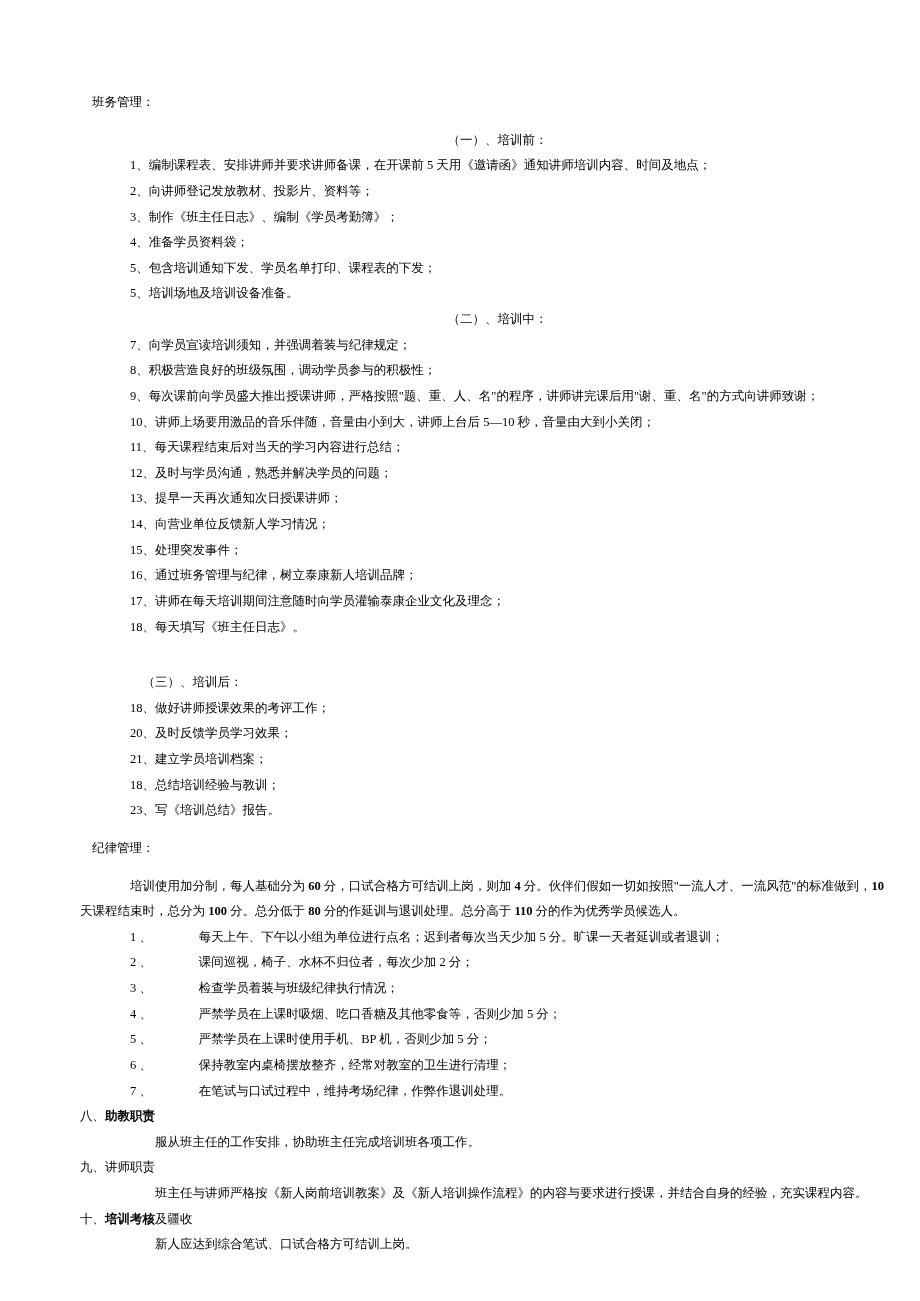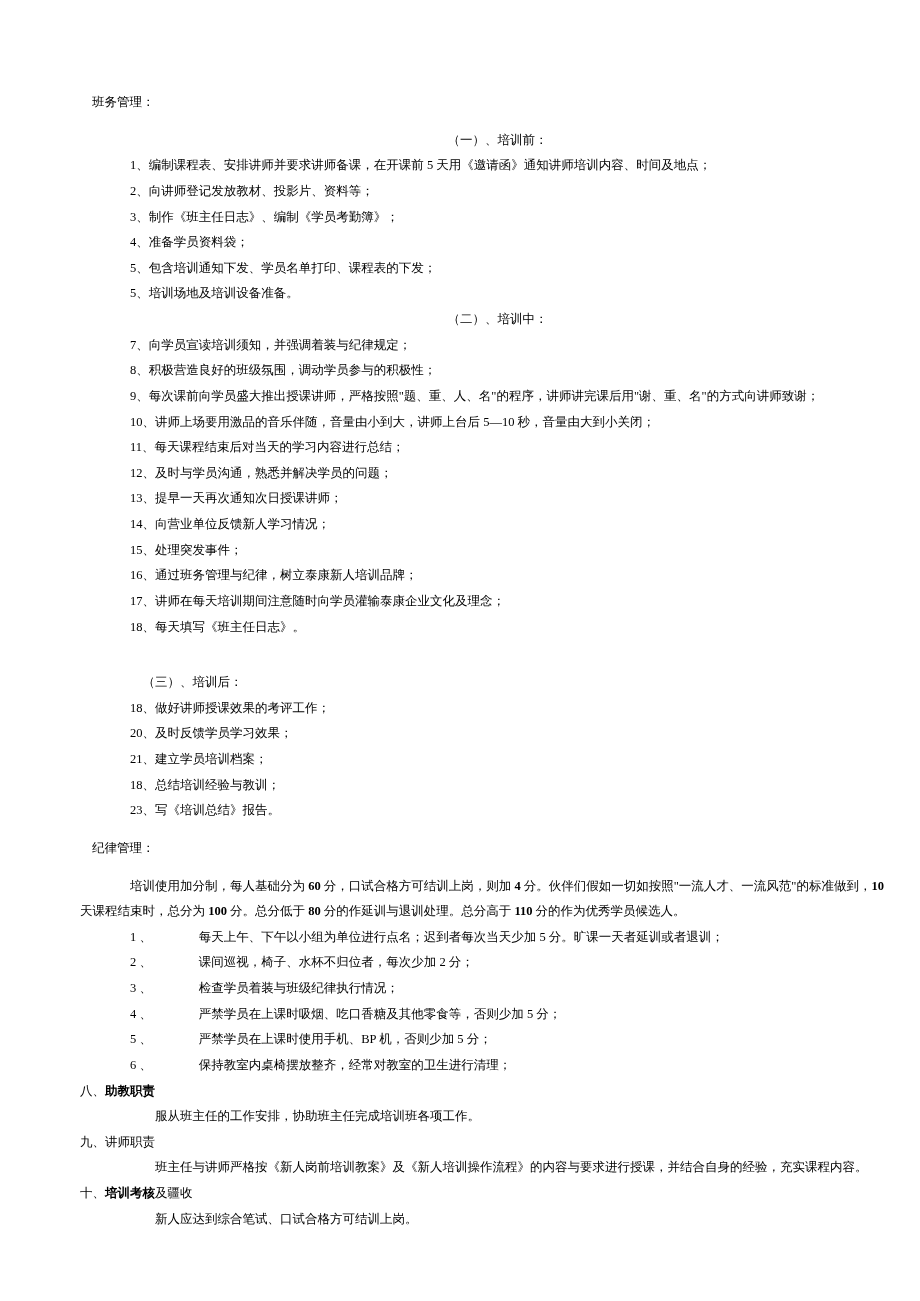--- a/index.html
+++ b/index.html
@@ -92,20 +92,21 @@
     <span>天课程结束时，总分为 </span><span class="bold">100</span><span> 分。总分低于 </span><span class="bold">80</span><span> 分的作延训与退训处理。总分高于 </span><span class="bold">110</span><span> 分的作为优秀学员候选人。</span>
   </div>
 
   <div class="num-list">
     <div class="row"><span class="idx">1 、</span><span>每天上午、下午以小组为单位进行点名；迟到者每次当天少加 5 分。旷课一天者延训或者退训；</span></div>
     <div class="row"><span class="idx">2 、</span><span>课间巡视，椅子、水杯不归位者，每次少加 2 分；</span></div>
     <div class="row"><span class="idx">3 、</span><span>检查学员着装与班级纪律执行情况；</span></div>
     <div class="row"><span class="idx">4 、</span><span>严禁学员在上课时吸烟、吃口香糖及其他零食等，否则少加 5 分；</span></div>
     <div class="row"><span class="idx">5 、</span><span>严禁学员在上课时使用手机、BP 机，否则少加 5 分；</span></div>
     <div class="row"><span class="idx">6 、</span><span>保持教室内桌椅摆放整齐，经常对教室的卫生进行清理；</span></div>
+    <div class="row"><span class="idx">7 、</span><span>在笔试与口试过程中，维持考场纪律，作弊作退训处理。</span></div>
   </div>
 
   <div class="roman-h">
     <span>八、</span><span class="bold">助教职责</span>
   </div>
   <div class="indented-line">服从班主任的工作安排，协助班主任完成培训班各项工作。</div>
 
   <div class="roman-h">九、讲师职责</div>
   <div class="indented-line">班主任与讲师严格按《新人岗前培训教案》及《新人培训操作流程》的内容与要求进行授课，并结合自身的经验，充实课程内容。</div>
 

